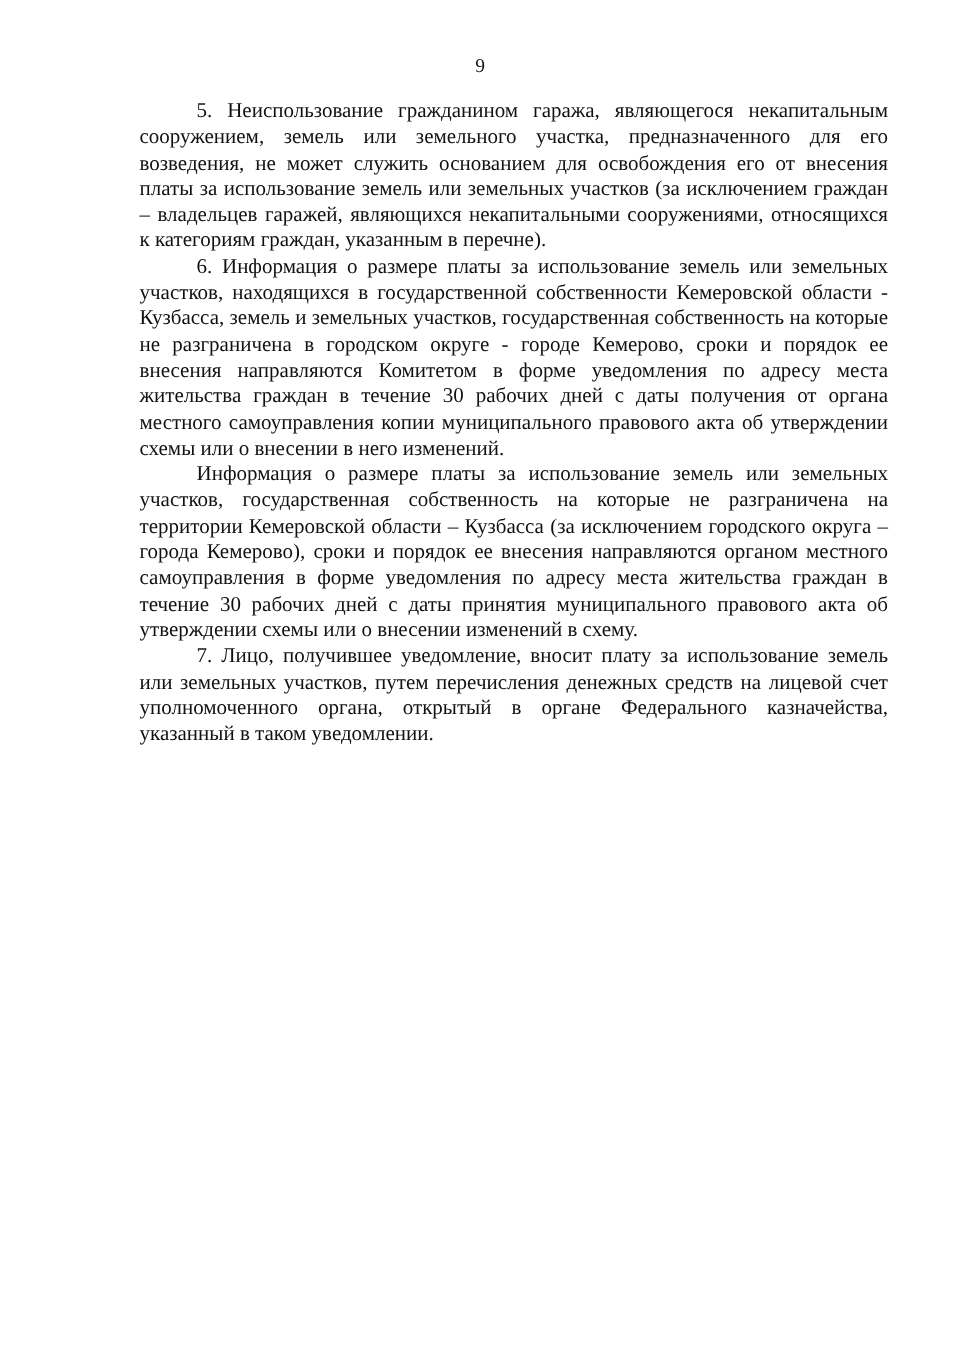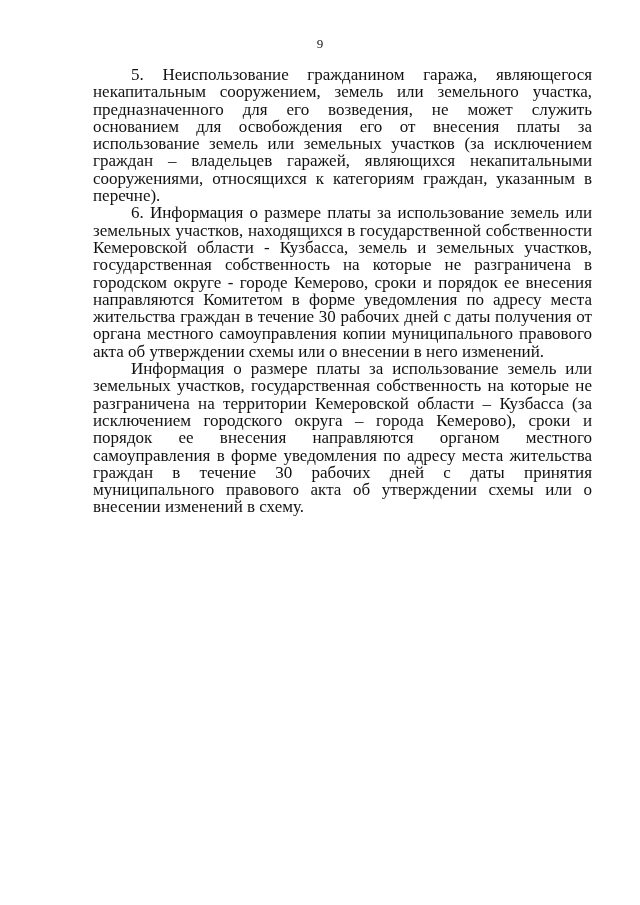--- a/index.html
+++ b/index.html
@@ -22,31 +22,32 @@
     width: 640px;
     text-align: center;
     font-size: 13px;
     line-height: 16px;
   }
   .body-text {
     position: absolute;
     top: 66px;
     left: 93px;
     width: 499px;
-    font-size: 17px;
+    font-size: 14px;
     line-height: 17.3px;
   }
   .para {
     margin: 0;
     text-indent: 38px;
     text-align: justify;
   }
 </style>
 </head>
 <body>
 
 <div class="page-number">9</div>
 
 <div class="body-text">
   <p class="para">5. Неиспользование гражданином гаража, являющегося некапитальным сооружением, земель или земельного участка, предназначенного для его возведения, не может служить основанием для освобождения его от внесения платы за использование земель или земельных участков (за исключением граждан – владельцев гаражей, являющихся некапитальными сооружениями, относящихся к категориям граждан, указанным в перечне).</p>
   <p class="para">6. Информация о размере платы за использование земель или земельных участков, находящихся в государственной собственности Кемеровской области - Кузбасса, земель и земельных участков, государственная собственность на которые не разграничена в городском округе - городе Кемерово, сроки и порядок ее внесения направляются Комитетом в форме уведомления по адресу места жительства граждан в течение 30 рабочих дней с даты получения от органа местного самоуправления копии муниципального правового акта об утверждении схемы или о внесении в него изменений.</p>
   <p class="para">Информация о размере платы за использование земель или земельных участков, государственная собственность на которые не разграничена на территории Кемеровской области – Кузбасса (за исключением городского округа – города Кемерово), сроки и порядок ее внесения направляются органом местного самоуправления в форме уведомления по адресу места жительства граждан в течение 30 рабочих дней с даты принятия муниципального правового акта об утверждении схемы или о внесении изменений в схему.</p>
+  <p class="para">7. Лицо, получившее уведомление, вносит плату за использование земель или земельных участков, путем перечисления денежных средств на лицевой счет уполномоченного органа, открытый в органе Федерального казначейства, указанный в таком уведомлении.</p>
 </div>
 
 </body></html>

